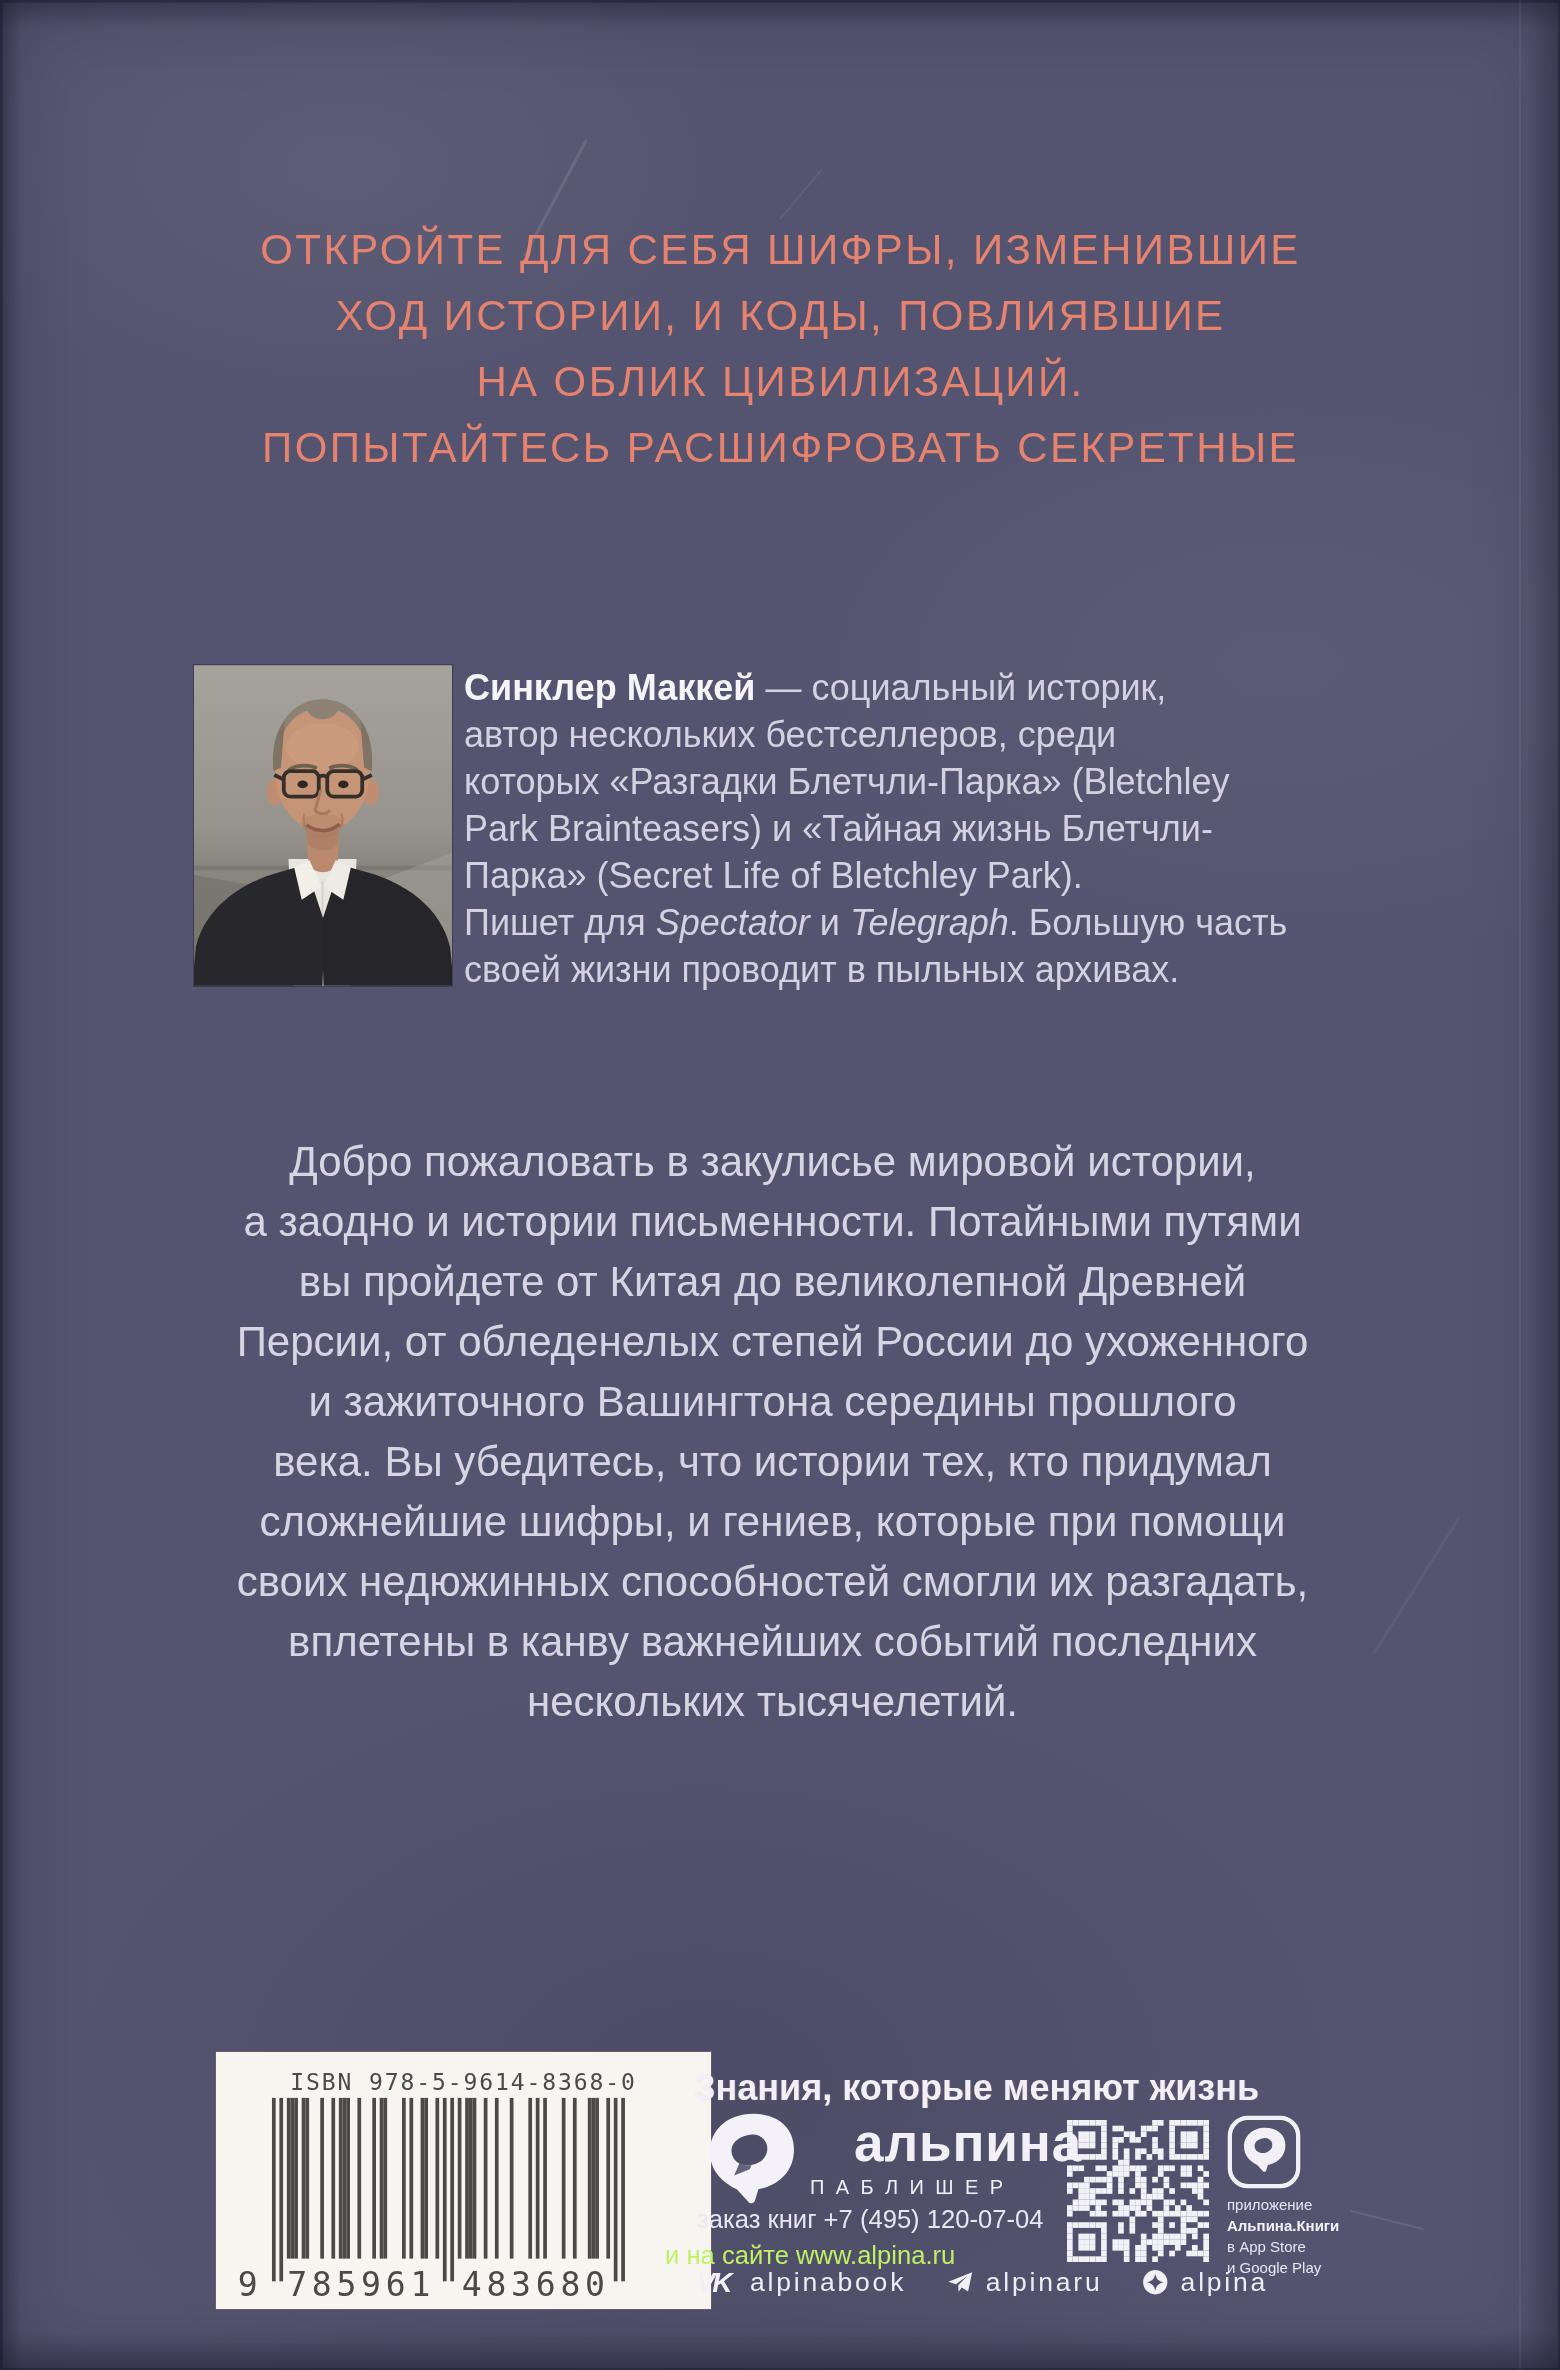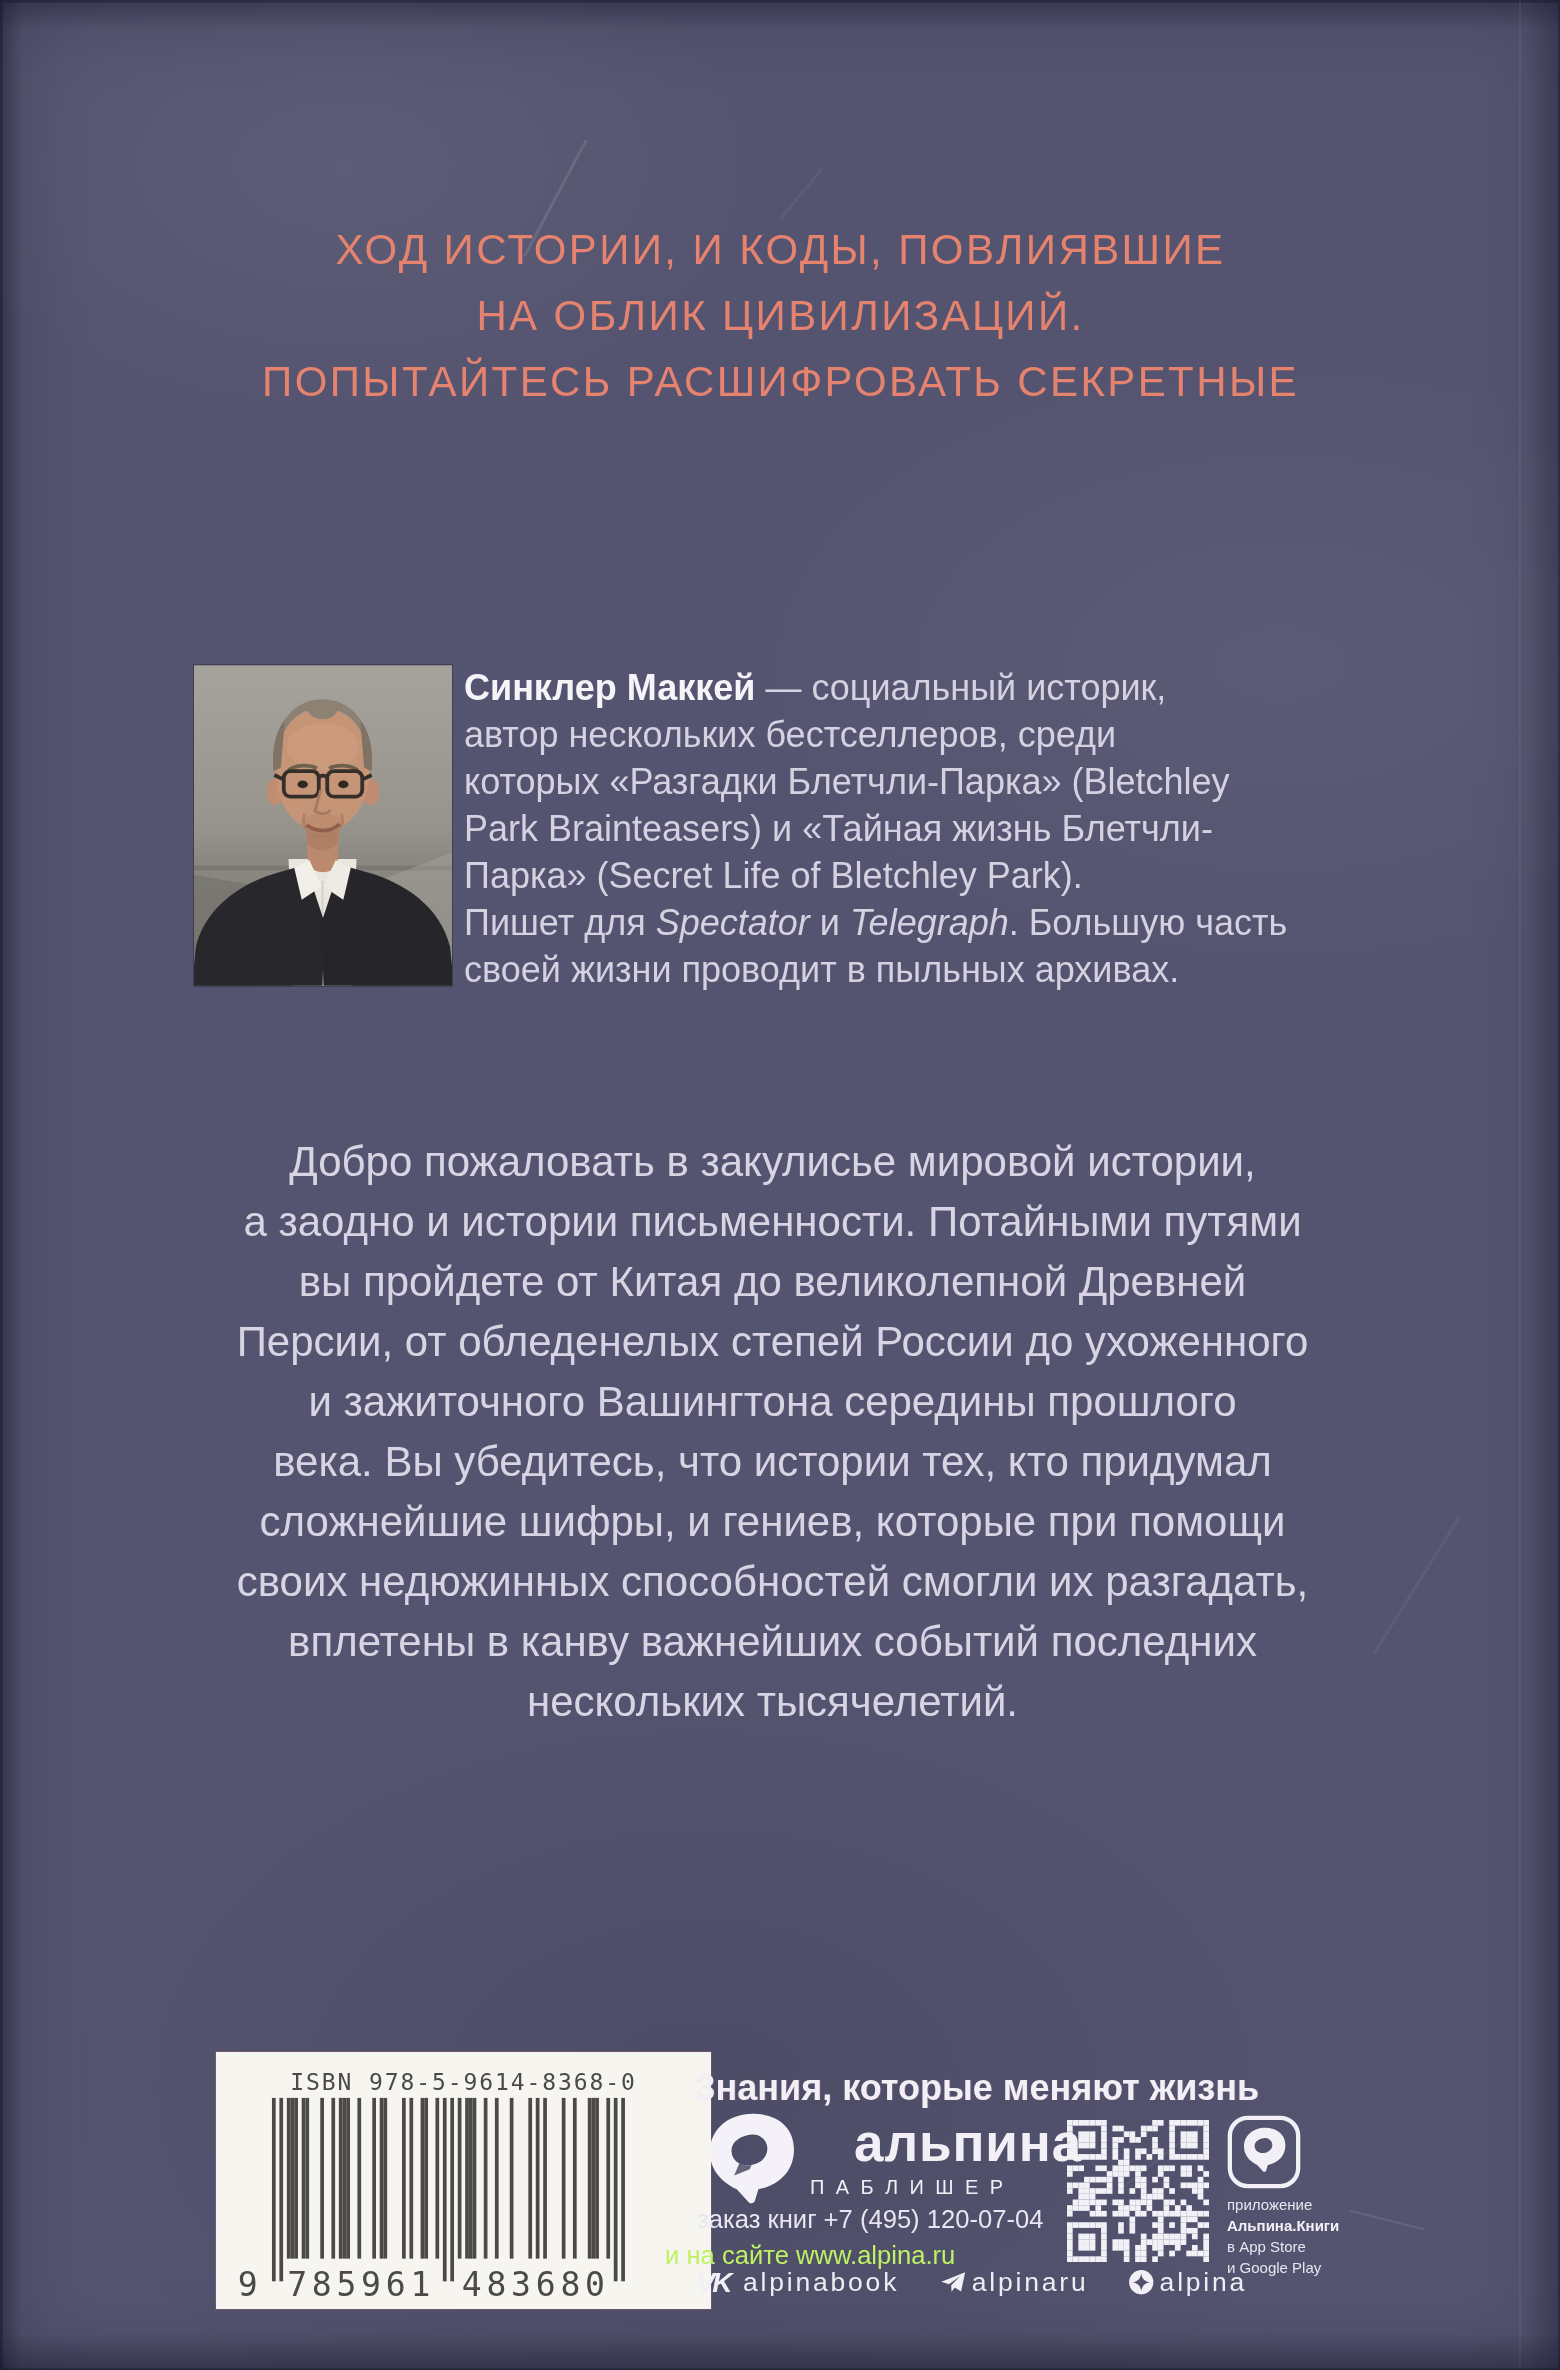--- a/index.html
+++ b/index.html
@@ -49,21 +49,21 @@
   .slogan{position:absolute;left:693px;top:2067px;color:#f2f0f6;font-size:36px;font-weight:700;
     text-shadow:0.9px 0 0.9px rgba(235,140,160,.25);}
   .alpina-logo{position:absolute;left:704px;top:2113px;}
   .pubname{position:absolute;left:810px;top:2116px;color:#f2f0f6;}
   .pubname .nm{font-size:53px;font-weight:700;line-height:53px;letter-spacing:0.9px;margin-left:44px;}
   .pubname .sub{font-size:20px;letter-spacing:11.4px;margin-top:6.6px;margin-left:0;}
   .order1{position:absolute;left:697px;top:2205px;color:#e9e6f1;font-size:25.6px;}
   .order2{position:absolute;left:665px;top:2241px;color:#bef264;font-size:25.6px;}
   .social{position:absolute;left:696px;top:2267px;display:flex;align-items:center;gap:15px;
     color:#eeecf4;font-size:26.5px;letter-spacing:2.8px;}
-  .social .grp{display:flex;align-items:center;gap:5px;margin-right:24.6px;}
+  .social .grp{display:flex;align-items:center;gap:12px;margin-right:24.6px;}
   .social svg{display:block;}
 
   .qr{position:absolute;left:1067px;top:2120px;}
   .app-icon{position:absolute;left:1227px;top:2115px;}
   .app-text{position:absolute;left:1227px;top:2194px;color:#e9e6f1;font-size:15px;line-height:21px;}
   .app-text .b{font-weight:700;color:#f4f2f8;}
 </style>
 </head>
 <body>
 
@@ -71,20 +71,21 @@
   <div class="texture"></div>
 
   <div class="scratch" style="left:554px;top:132px;width:2.8px;height:132px;transform:rotate(28deg);"></div>
   <div class="scratch" style="left:800px;top:161px;width:1.9px;height:66px;transform:rotate(40deg);opacity:.6;"></div>
   <div class="scratch" style="left:1415px;top:1505px;width:2.8px;height:161px;transform:rotate(32deg);opacity:.5;"></div>
   <div class="scratch" style="left:1349px;top:2219px;width:76px;height:1.9px;transform:rotate(14deg);"></div>
   <div class="scratch" style="left:1159px;top:2106px;width:1.9px;height:104px;transform:rotate(52deg);opacity:.55;"></div>
   <div class="edgeline" style="right:40px;"></div>
 
   <div class="headline">
+      <div>ОТКРОЙТЕ ДЛЯ СЕБЯ ШИФРЫ, ИЗМЕНИВШИЕ</div>
       <div>ХОД ИСТОРИИ, И КОДЫ, ПОВЛИЯВШИЕ</div>
       <div>НА ОБЛИК ЦИВИЛИЗАЦИЙ.</div>
       <div>ПОПЫТАЙТЕСЬ РАСШИФРОВАТЬ СЕКРЕТНЫЕ</div>
     </div>
 
   <div class="photo">
     <svg viewBox="0 0 273 339" xmlns="http://www.w3.org/2000/svg">
       <defs>
         <linearGradient id="wall" x1="0" y1="0" x2="0" y2="1">
           <stop offset="0" stop-color="#a6a29c"></stop>

